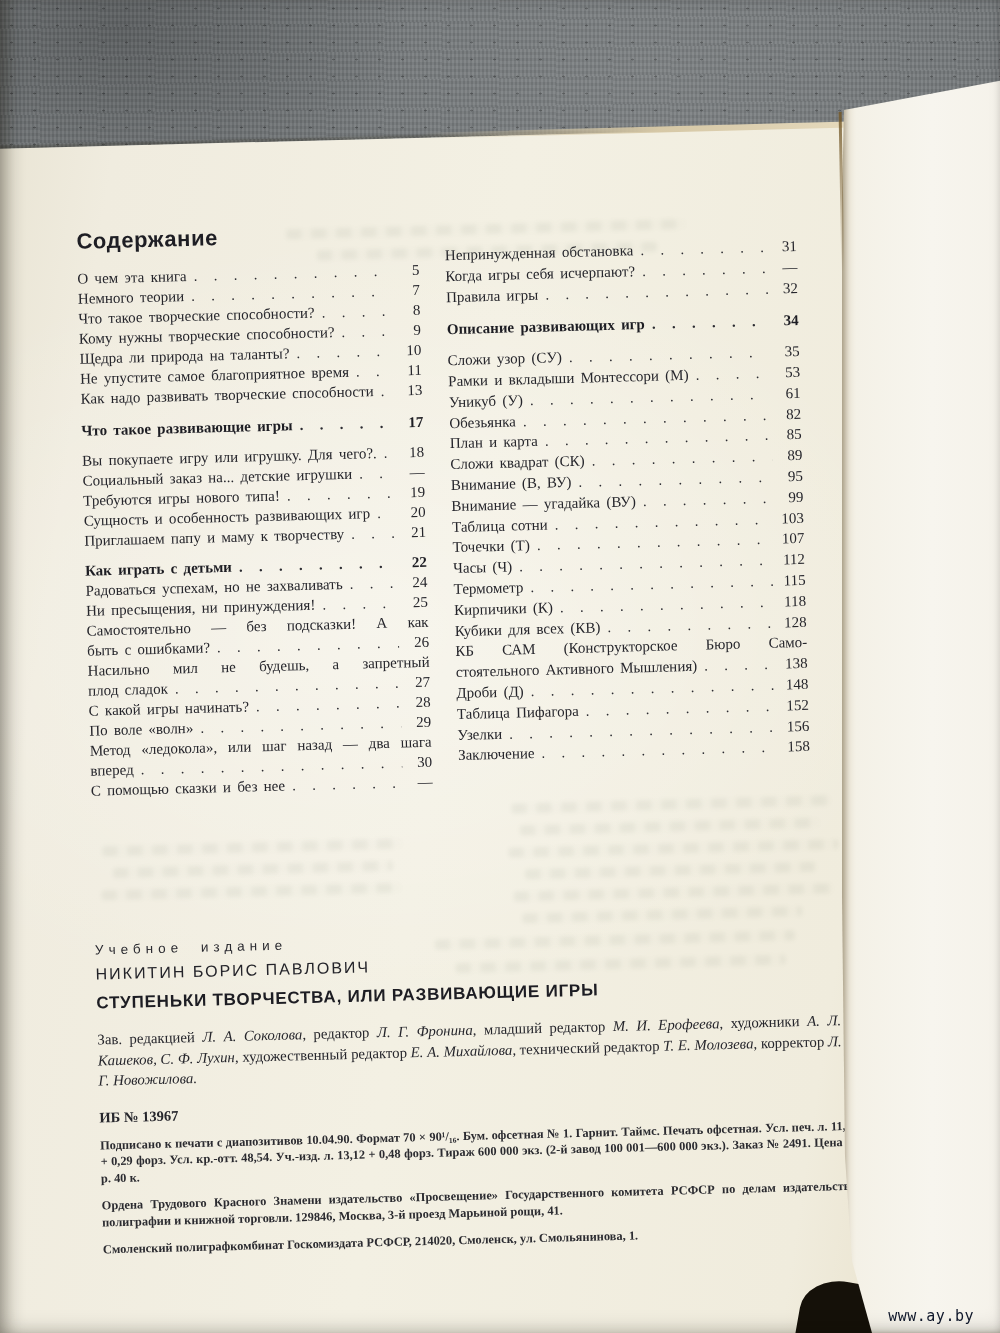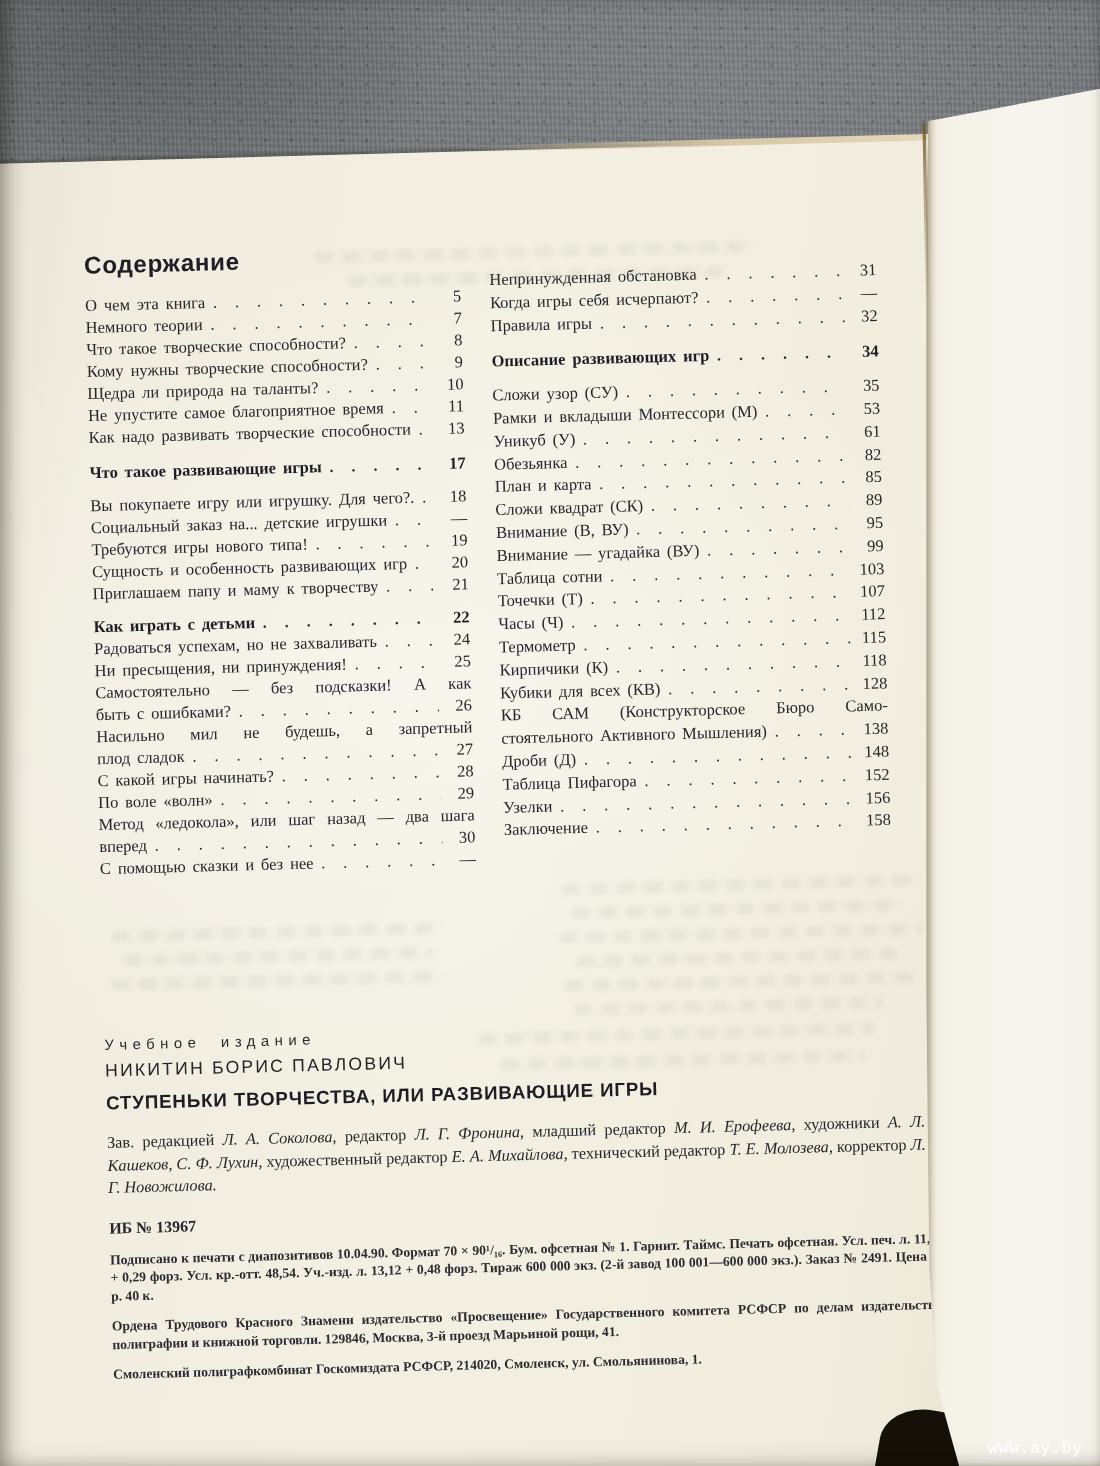--- a/index.html
+++ b/index.html
@@ -59,22 +59,22 @@
     position:absolute; left:842px; top:76px; width:162px; height:1257px; z-index:4;
     background:linear-gradient(to right, #ece5d4 0%, #f4f1e7 9%, #f7f5ee 55%, #f5f2ea 100%);
     clip-path:polygon(2px 34px, 162px 4px, 162px 1257px, 30px 1257px, 10px 1185px, 3px 1080px, 0px 820px, 0px 120px);
     box-shadow:inset 5px 0 7px -2px rgba(95,80,50,0.55), inset 0 4px 3px -2px rgba(255,255,255,0.9);
   }
   .gutter-line{position:absolute; left:840px; top:112px; width:3px; height:160px; z-index:5;
     background:linear-gradient(to bottom, rgba(115,88,40,0.85), rgba(115,88,40,0)); transform:rotate(-1deg);}
   .gutter-dark{position:absolute; left:798px; top:1283px; width:104px; height:80px; z-index:3;
     background:#151109; transform:rotate(10deg); border-radius:42% 0 0 0;}
   
-  .watermark{position:absolute; right:16px; bottom:8px; z-index:7;
-    font-family:"DejaVu Sans Mono", monospace; font-size:15px; letter-spacing:0.5px; color:#ffffff;}
+  .watermark{position:absolute; right:26px; bottom:8px; z-index:7;
+    font-family:"DejaVu Sans Mono", monospace; font-size:15px; letter-spacing:0.5px; color:#0f172a;}
   .vignette{position:absolute; inset:0; z-index:6; pointer-events:none;
     box-shadow:inset 14px 0 20px -10px rgba(20,15,5,0.45),
                inset -5px 0 10px -7px rgba(20,15,5,0.22),
                inset 0 -12px 26px -16px rgba(20,15,5,0.30);}
 </style>
 </head>
 <body>
 
 <div class="page-left">
   <div class="top-edge"></div>

